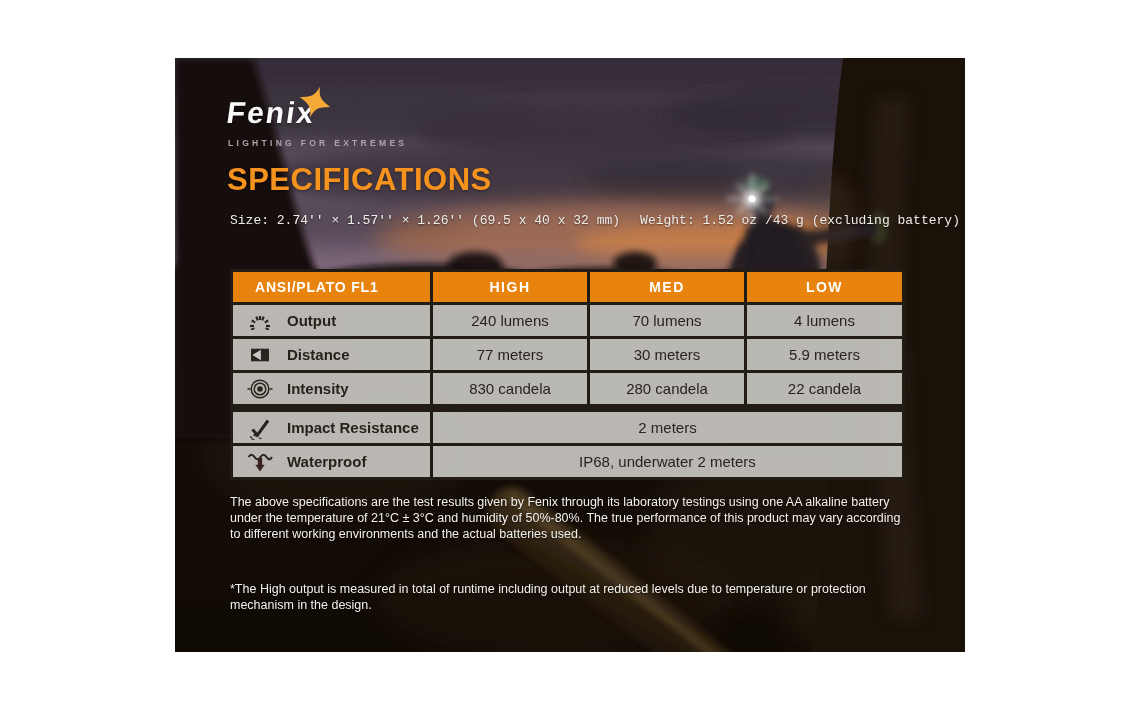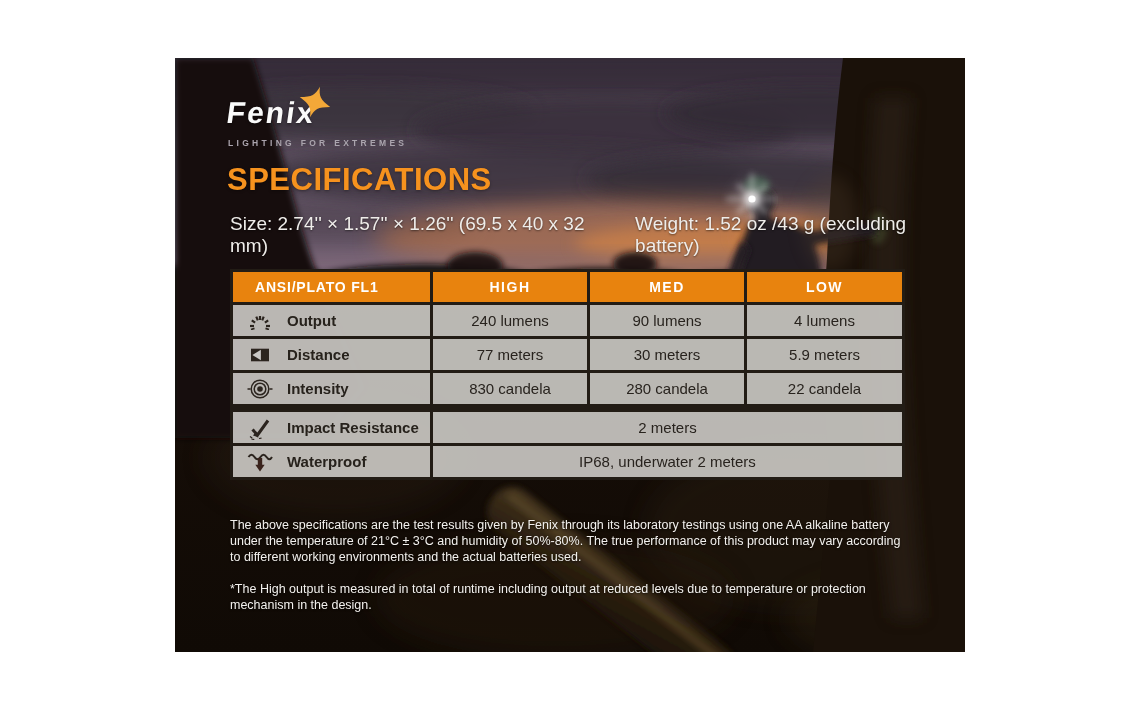--- a/index.html
+++ b/index.html
@@ -17,41 +17,41 @@
              font-size:30px;letter-spacing:2px;transform:skewX(-8deg);
              text-shadow:0 1px 3px rgba(0,0,0,.45);}
   .logo-star{position:absolute;left:124px;top:28px;width:32px;height:32px;}
   .tagline{position:absolute;left:53px;top:80px;color:#aba5ae;font-size:8.5px;
            letter-spacing:3.3px;font-weight:bold;}
 
   .title{position:absolute;left:52px;top:104px;color:#F6921E;font-weight:bold;
          font-size:31px;letter-spacing:0.5px;text-shadow:0 1px 3px rgba(0,0,0,.35);}
 
   .dims{position:absolute;left:55px;top:155px;display:flex;gap:20px;color:#efedea;
-        font-size:19px;text-shadow:0 1px 2px rgba(0,0,0,.5);}
+        font-size:13px;text-shadow:0 1px 2px rgba(0,0,0,.5);font-family:Liberation Mono, monospace;}
 
   
   .spec-table{position:absolute;left:55px;top:211px;border-collapse:collapse;
               table-layout:fixed;width:672px;}
   .spec-table td,.spec-table th{border:3px solid #221c15;vertical-align:middle;}
   .spec-table th{background:#E8830E;color:#fff;font-size:14px;height:28px;
                  letter-spacing:1.5px;font-weight:bold;}
   .spec-table th.lbl{text-align:left;padding-left:22px;letter-spacing:0.8px;}
   .spec-table td{background:rgba(199,197,193,0.93);color:#28231e;font-size:15px;
                  text-align:center;height:29px;}
   .spec-table td.lbl{text-align:left;}
   .spec-table tr.gap td{border-top-width:8px;}
   .lblwrap{display:flex;align-items:center;gap:13px;padding-left:12px;}
   .lblwrap .ic{width:28px;display:flex;justify-content:center;align-items:center;}
   .rowlabel{font-weight:bold;font-size:15px;color:#27221c;}
 
   
   .note{position:absolute;left:55px;width:676px;color:#f3f1ee;font-size:12.5px;
         line-height:16.4px;text-shadow:0 1px 2px rgba(0,0,0,.6);}
-  .note-1{top:446px;}
+  .note-1{top:423px;}
   .note-2{top:510px;}
 </style>
 </head>
 <body>
 
 <div class="canvas">
   <div class="poster">
 
     <svg class="scene" viewBox="0 0 790 594" aria-hidden="true">
       <defs>
@@ -173,21 +173,21 @@
                       <line x1="17.9" y1="10.6" x2="21.2" y2="8.3"></line>
               <line x1="19" y1="14" x2="23" y2="14"></line>
                     </g>
               <path d="M4,17.5 l3.5,-1.2 M22,17.5 l-3.5,-1.2" stroke="#2b241e" stroke-width="1.8"></path>
                   </svg>
           </span>
           <span class="rowlabel">Output</span>
         </div>
             </td>
         <td>240 lumens</td>
-        <td>90 lumens</td>
+        <td>70 lumens</td>
         <td>4 lumens</td>
       </tr>
       <tr>
         <td class="lbl">
               <div class="lblwrap">
           <span class="ic">
             <svg width="22" height="18" viewBox="0 0 24 20">
                     <rect x="2" y="3" width="20" height="14" fill="#2b241e"></rect>
               <polygon points="3.5,10 13,4.2 13,15.8" fill="#c9c7c4"></polygon>
                   </svg>

